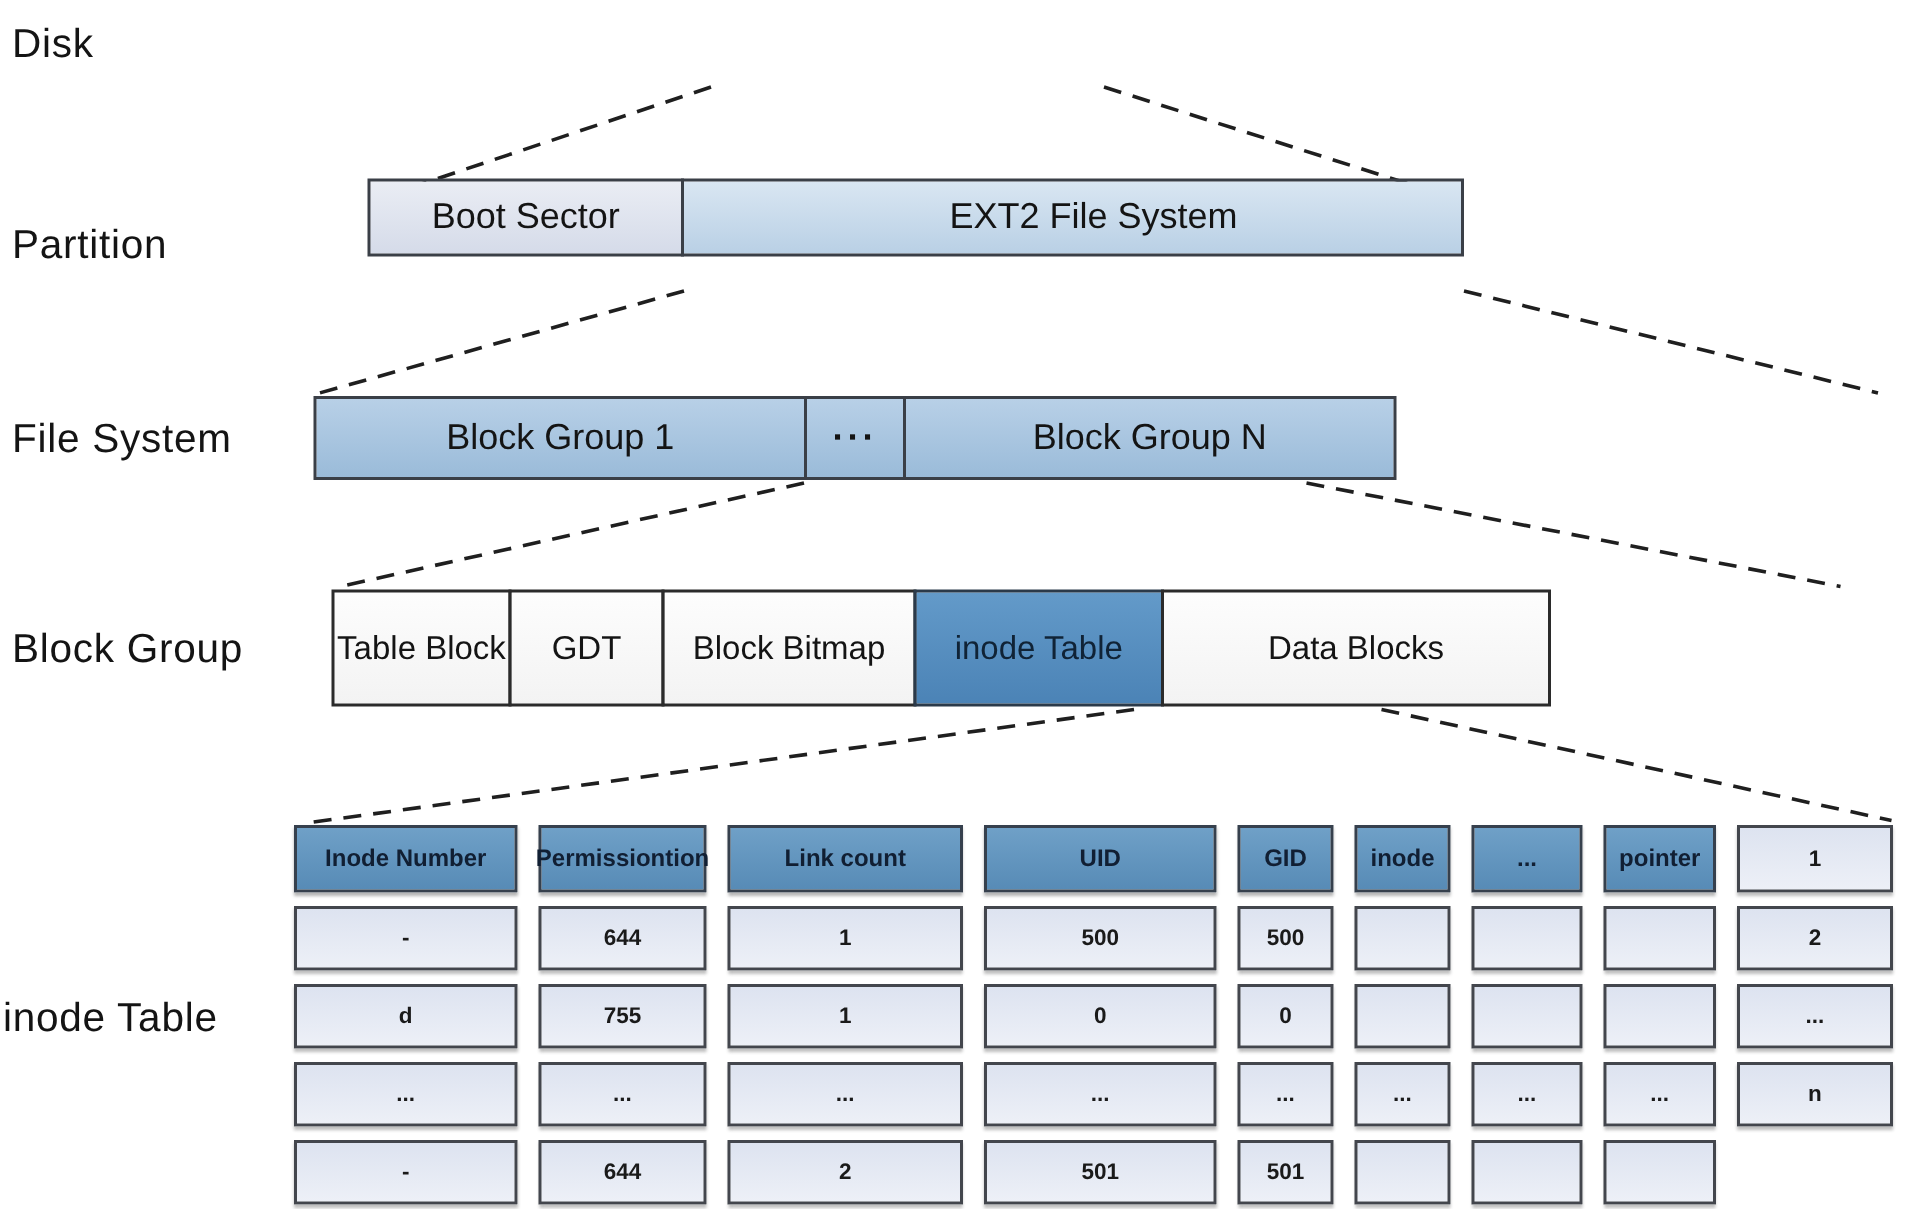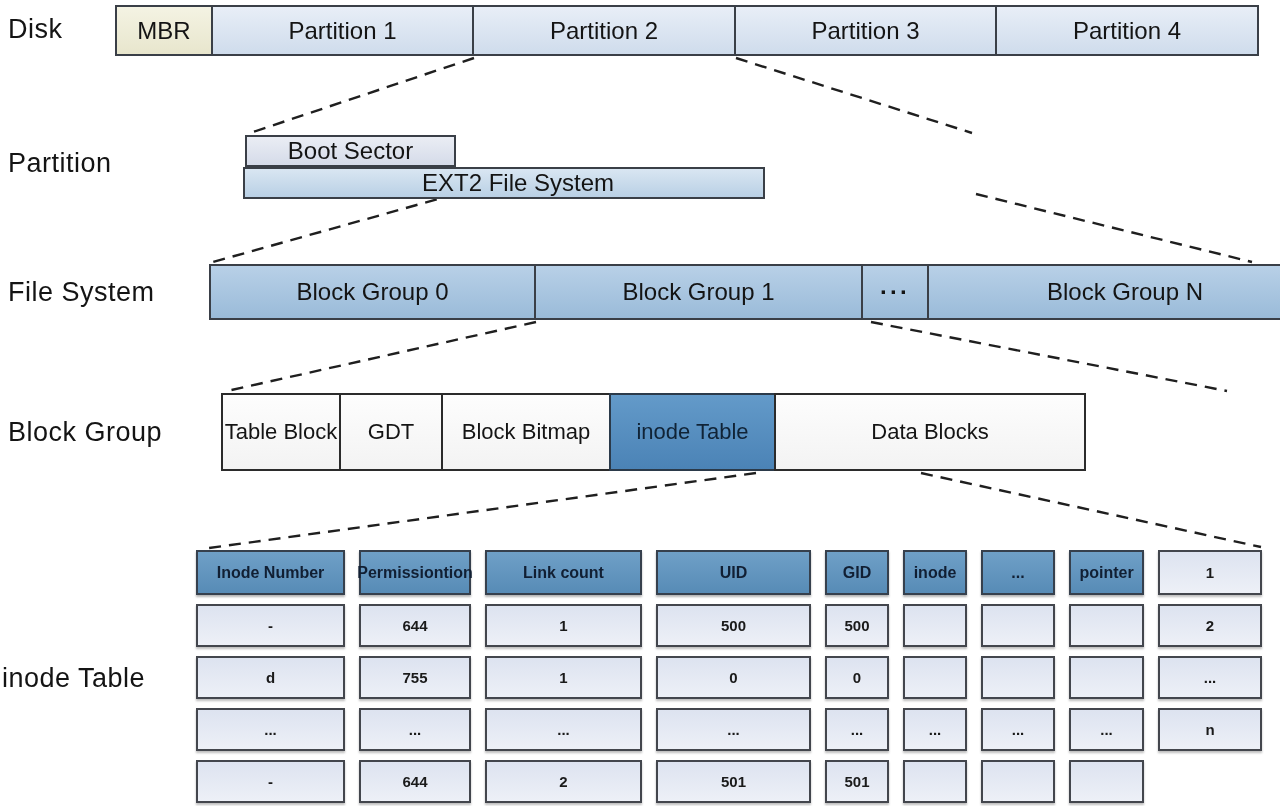--- a/index.html
+++ b/index.html
@@ -60,46 +60,38 @@
     <line x1="756" y1="473" x2="202" y2="549"></line>
     <line x1="921" y1="473" x2="1261" y2="547"></line>
   </svg>
 
   <div class="row-label" style="left:8px;top:14px;">Disk</div>
   <div class="row-label" style="left:8px;top:148px;">Partition</div>
   <div class="row-label" style="left:8px;top:417px;">Block Group</div>
   <div class="row-label" style="left:8px;top:277px;">File System</div>
   <div class="row-label" style="left:2px;top:663px;">inode Table</div>
 
-  <div class="band" style="left:115px;top:5px;height:51px;">
-    <div class="cell mbr" style="width:98px;">MBR</div>
-    <div class="cell" style="width:263px;">Partition 1</div>
-    <div class="cell" style="width:264px;">Partition 2</div>
-    <div class="cell" style="width:263px;">Partition 3</div>
-    <div class="cell" style="width:264px;">Partition 4</div>
-  </div>
 
-  <div class="band" style="left:245px;top:135px;height:52px;flex-direction:column;">
+  <div class="band" style="left:245px;top:119px;height:52px;">
     <div class="cell boot" style="width:211px;">Boot Sector</div>
     <div class="cell ext2" style="width:522px;">EXT2 File System</div>
   </div>
 
   <div class="band" style="left:209px;top:264px;height:56px;">
-    <div class="cell bg3" style="width:327px;">Block Group 0</div>
     <div class="cell bg3" style="width:329px;">Block Group 1</div>
     <div class="cell bg3 dots3" style="width:68px;">···</div>
-    <div class="cell bg3" style="width:396px;">Block Group N</div>
+    <div class="cell bg3" style="width:329px;">Block Group N</div>
   </div>
 
   <div class="band" style="left:221px;top:393px;height:78px;">
     <div class="cell w4" style="width:120px;">Table Block</div>
     <div class="cell w4" style="width:104px;">GDT</div>
     <div class="cell w4" style="width:170px;">Block Bitmap</div>
     <div class="cell w4 hl4" style="width:167px;">inode Table</div>
-    <div class="cell w4" style="width:312px;">Data Blocks</div>
+    <div class="cell w4" style="width:260px;">Data Blocks</div>
   </div>
 
   <div class="inode-grid">
       <div class="th">Inode Number</div>
       <div class="th">Permissiontion</div>
       <div class="th">Link count</div>
       <div class="th">UID</div>
       <div class="th">GID</div>
       <div class="th">inode</div>
       <div class="th">...</div>

